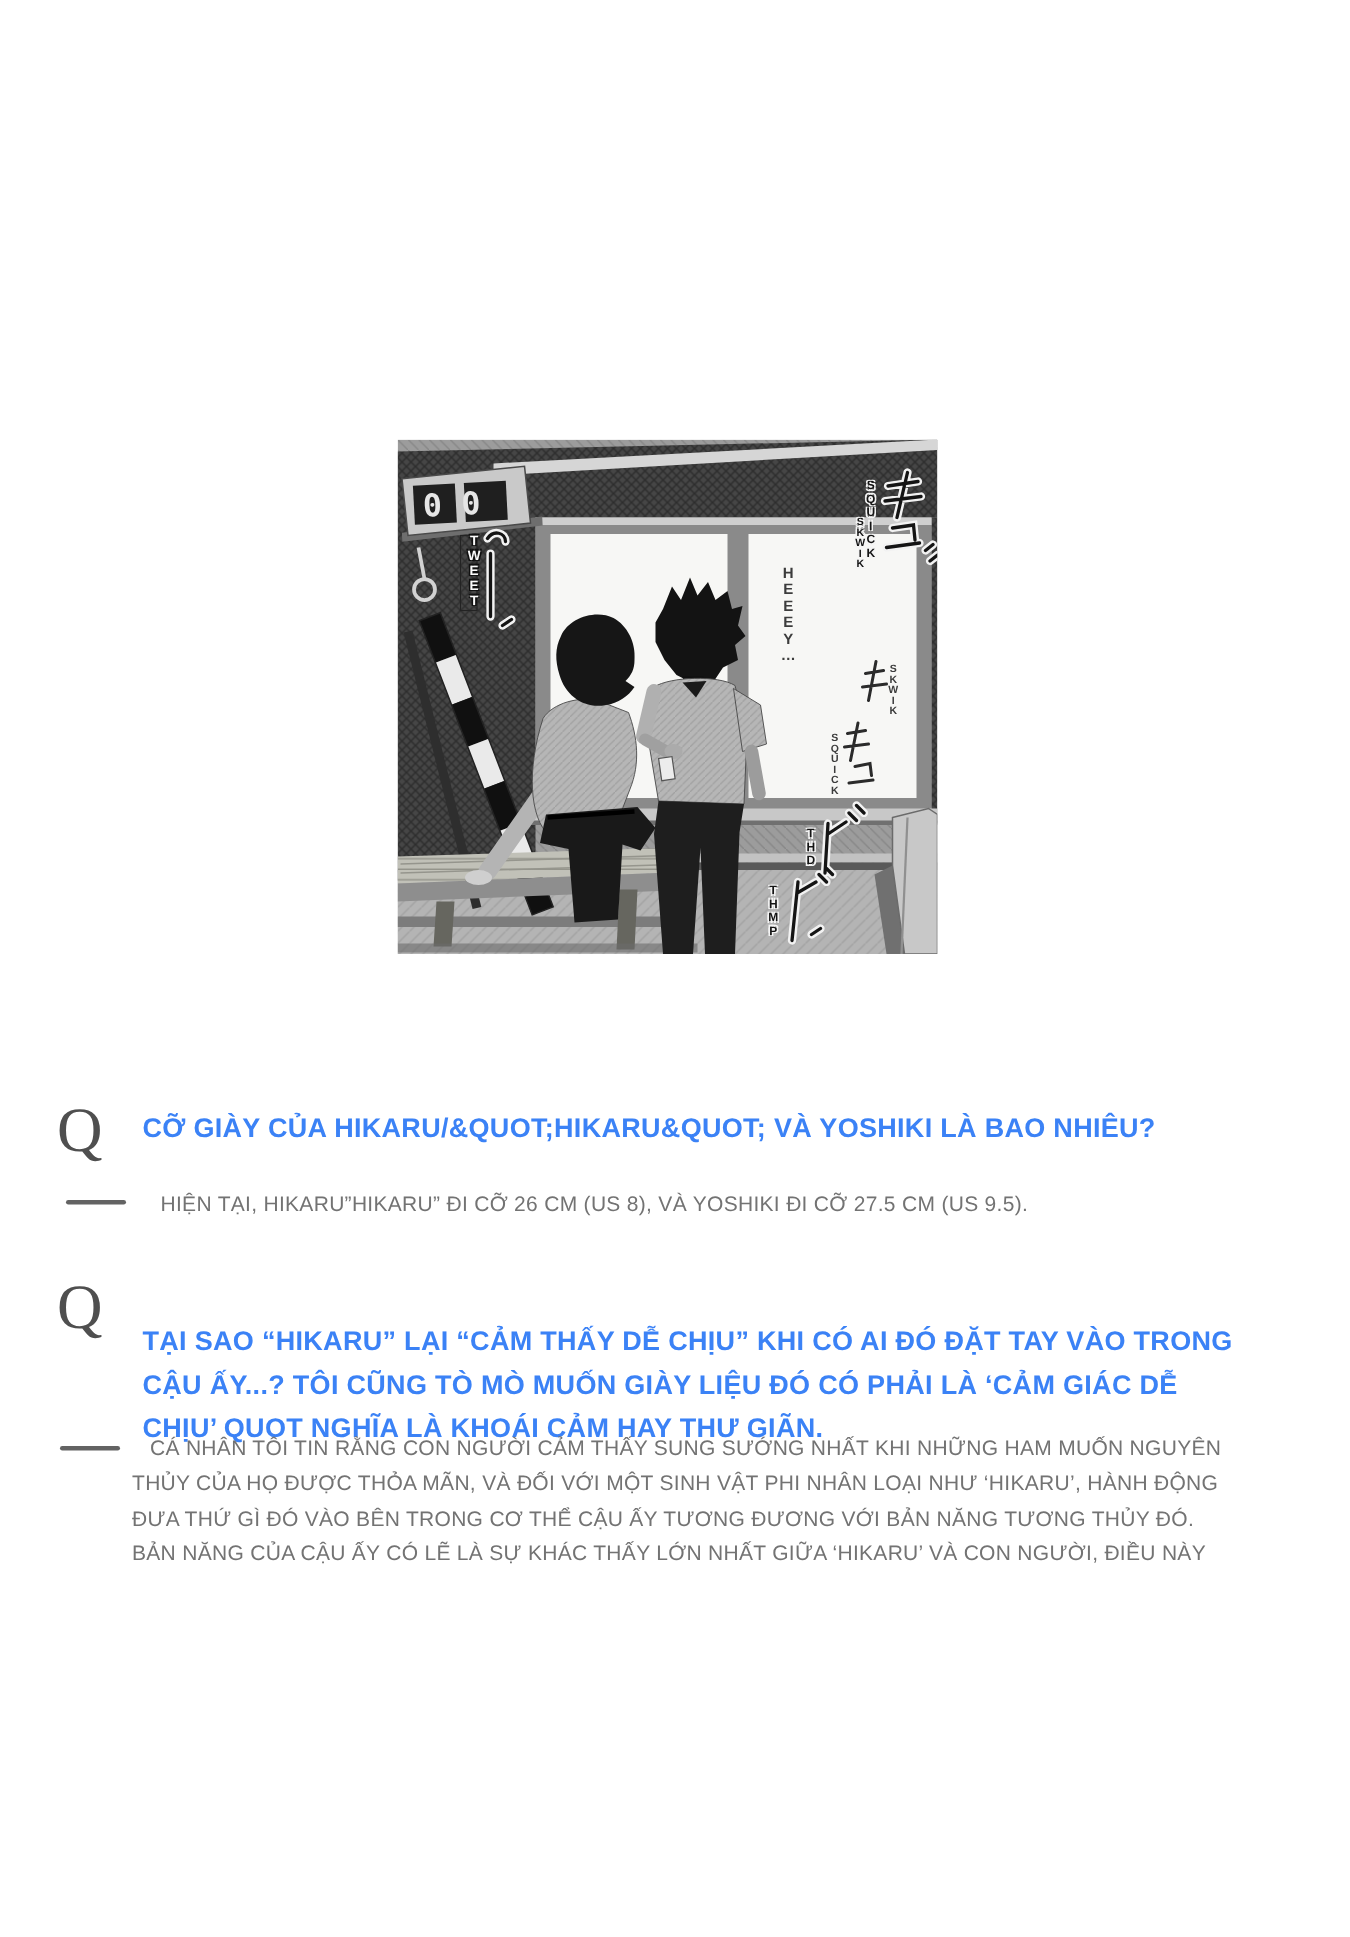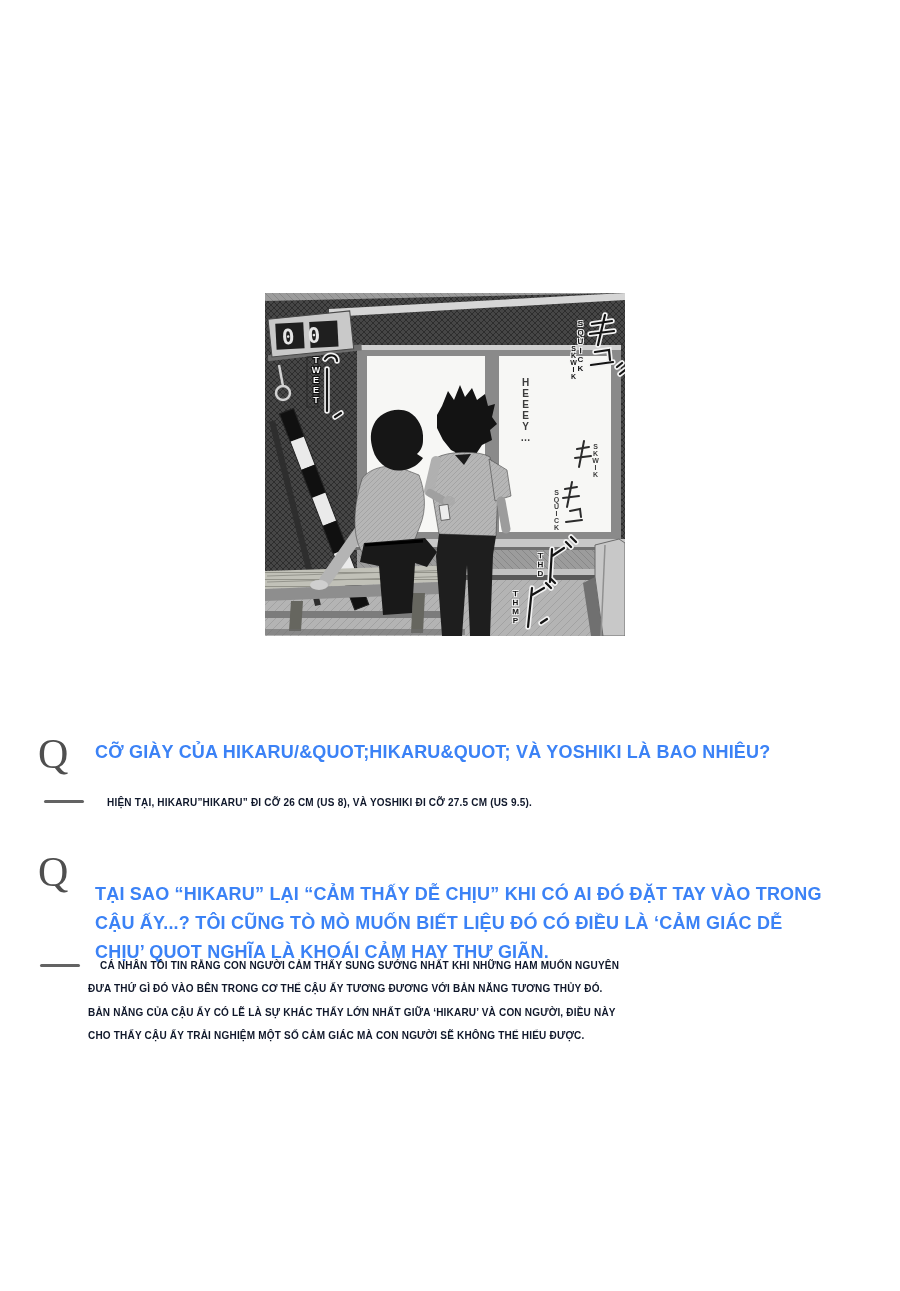--- a/index.html
+++ b/index.html
@@ -16,21 +16,21 @@
   .sfx.cased-light{color:#141414;
        text-shadow:-1px -1px 0 #f4f4f4,1px -1px 0 #f4f4f4,-1px 1px 0 #f4f4f4,1px 1px 0 #f4f4f4;}
   .sfx.plain{color:#3c3c3c;}
 
   
   .q-label{position:absolute;left:38px;font-family:"Liberation Serif","DejaVu Serif",serif;
            font-size:42px;line-height:1;color:#4f4f4f;}
   .question{position:absolute;left:95px;font-size:18px;font-weight:700;color:#3b82f6;
             letter-spacing:.2px;white-space:nowrap;line-height:22px;}
   .qlines div{line-height:29px;white-space:nowrap;}
-  .answer{position:absolute;font-size:10px;font-weight:700;color:#0f172a;
+  .answer{position:absolute;font-size:14px;font-weight:400;color:#737373;
           letter-spacing:.2px;white-space:nowrap;line-height:23px;}
   .alines div{line-height:23.4px;white-space:nowrap;}
   .alines .first{padding-left:12px;text-align:center;}
   .dash{position:absolute;width:40px;height:3px;background:#636363;border-radius:2px;}
 </style>
 </head>
 <body>
 
 <div class="page">
 
@@ -171,24 +171,24 @@
   </div>
 
   <div class="q-label" style="top:733px">Q</div>
   <div class="question" style="top:741px">CỠ GIÀY CỦA HIKARU/&amp;QUOT;HIKARU&amp;QUOT; VÀ YOSHIKI LÀ BAO NHIÊU?</div>
   <div class="dash" style="left:44px;top:800px"></div>
   <div class="answer" style="left:107px;top:791px">HIỆN TẠI, HIKARU”HIKARU” ĐI CỠ 26 CM (US 8), VÀ YOSHIKI ĐI CỠ 27.5 CM (US 9.5).</div>
 
   <div class="q-label" style="top:851px">Q</div>
   <div class="question qlines" style="top:880px">
     <div>TẠI SAO “HIKARU” LẠI “CẢM THẤY DỄ CHỊU” KHI CÓ AI ĐÓ ĐẶT TAY VÀO TRONG</div>
-    <div>CẬU ẤY...? TÔI CŨNG TÒ MÒ MUỐN BIẾT LIỆU ĐÓ CÓ ĐIỀU LÀ ‘CẢM GIÁC DỄ</div>
+    <div>CẬU ẤY...? TÔI CŨNG TÒ MÒ MUỐN GIÀY LIỆU ĐÓ CÓ PHẢI LÀ ‘CẢM GIÁC DỄ</div>
     <div>CHỊU’ QUOT NGHĨA LÀ KHOÁI CẢM HAY THƯ GIÃN.</div>
   </div>
   <div class="dash" style="left:40px;top:964px"></div>
   <div class="answer alines" style="left:88px;top:954px">
     <div class="first">CÁ NHÂN TÔI TIN RẰNG CON NGƯỜI CẢM THẤY SUNG SƯỚNG NHẤT KHI NHỮNG HAM MUỐN NGUYÊN</div>
+    <div>THỦY CỦA HỌ ĐƯỢC THỎA MÃN, VÀ ĐỐI VỚI MỘT SINH VẬT PHI NHÂN LOẠI NHƯ ‘HIKARU’, HÀNH ĐỘNG</div>
     <div>ĐƯA THỨ GÌ ĐÓ VÀO BÊN TRONG CƠ THỂ CẬU ẤY TƯƠNG ĐƯƠNG VỚI BẢN NĂNG TƯƠNG THỦY ĐÓ.</div>
     <div>BẢN NĂNG CỦA CẬU ẤY CÓ LẼ LÀ SỰ KHÁC THẤY LỚN NHẤT GIỮA ‘HIKARU’ VÀ CON NGƯỜI, ĐIỀU NÀY</div>
-    <div>CHO THẤY CẬU ẤY TRẢI NGHIỆM MỘT SỐ CẢM GIÁC MÀ CON NGƯỜI SẼ KHÔNG THỂ HIỂU ĐƯỢC.</div>
   </div>
 
 </div>
 
 </body></html>

